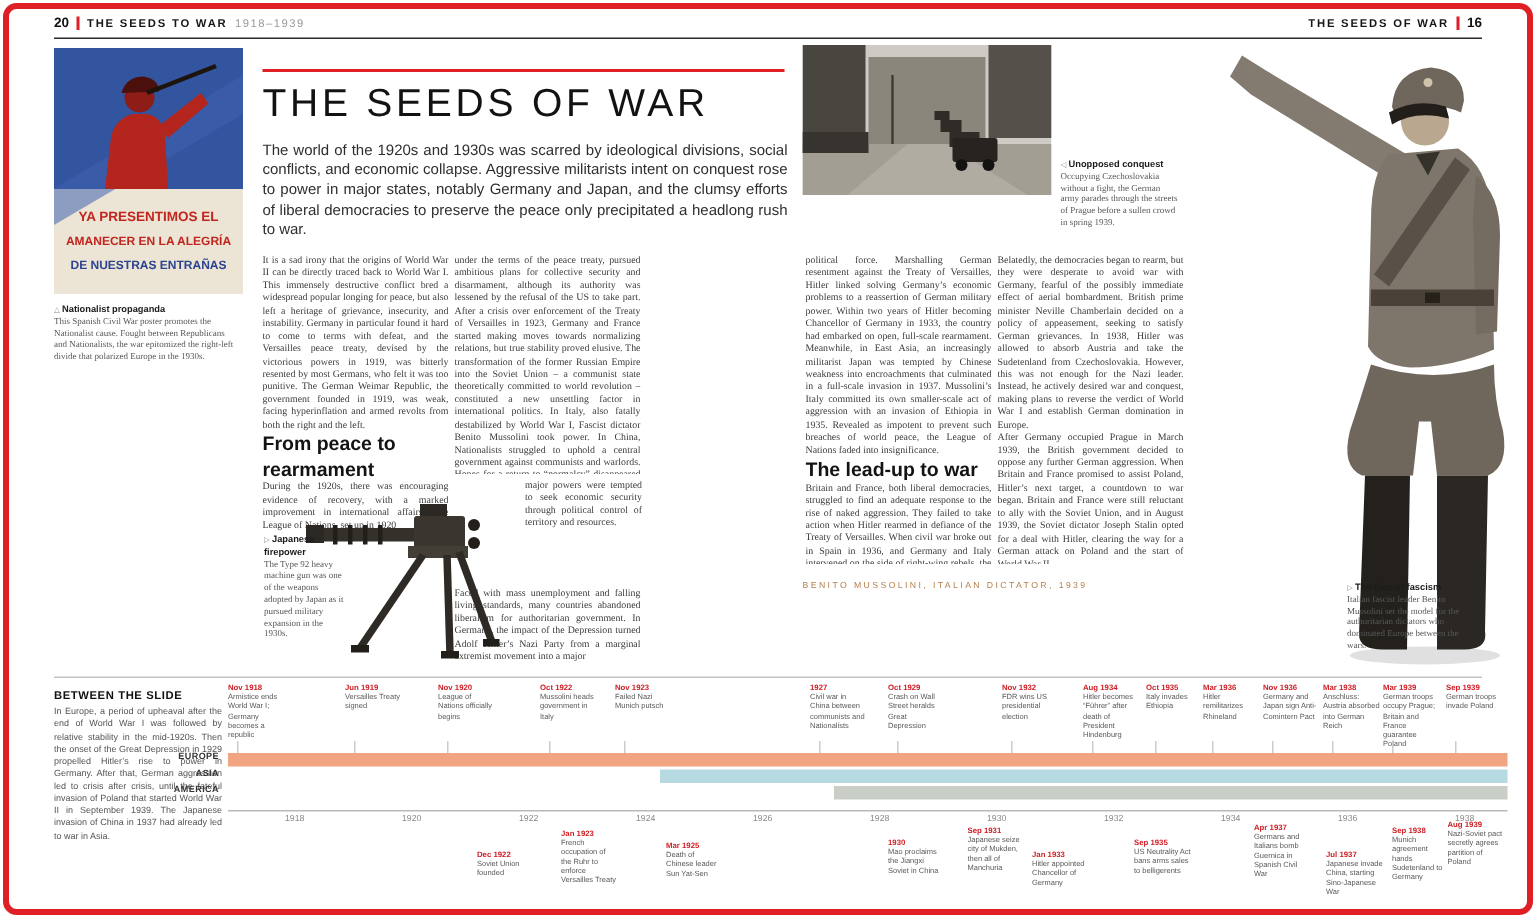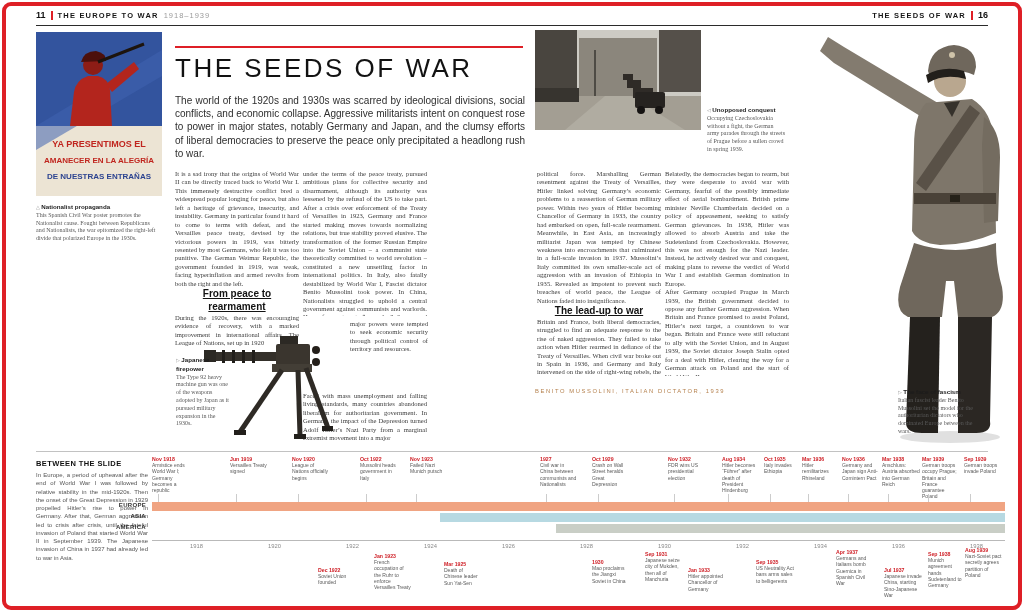--- a/index.html
+++ b/index.html
@@ -17,21 +17,21 @@
   .rh-dates { font-size:7.5px; letter-spacing:1px; color:#9a9a9a; }
   .hrule { position:absolute; height:1px; background:#2b2b2b; }
   .grule { position:absolute; height:1px; background:#c2c2c2; }
   .redrule { position:absolute; height:2px; background:#de1f26; }
 
   .title { position:absolute; font-weight:400; font-size:26px; letter-spacing:2.5px; color:#121212; white-space:nowrap; }
   .intro { position:absolute; font-size:10px; line-height:1.32; color:#2e2e2e; text-align:justify; }
 
   .bodycol { position:absolute; font-family:"Liberation Serif",serif; font-size:6.6px; line-height:1.28; color:#3b3b3b; text-align:justify; overflow:hidden; }
   .bodycol p { margin:0; }
-  .subhead { font-family:"Liberation Sans",sans-serif; font-weight:bold; font-size:10px; color:#131313; margin:4px 0 2px; text-align:center;text-decoration:underline; }
+  .subhead { font-family:"Liberation Sans",sans-serif; font-weight:bold; font-size:13px; color:#131313; margin:4px 0 2px; text-align:left; }
 
   .caption { position:absolute; font-family:"Liberation Serif",serif; font-size:6px; line-height:1.3; color:#585858; z-index:5; }
   .cap-marker { color:#8f8f8f; font-size:5px; }
   .cap-title { font-family:"Liberation Sans",sans-serif; font-weight:bold; font-size:6.2px; color:#1c1c1c; }
   .cap-text { display:inline; }
 
   .quotebox { position:absolute; }
   .quote { font-family:"Liberation Serif",serif; font-style:italic; font-size:11.5px; line-height:1.4; color:#6e6e6e; }
   .quote-attr { font-family:"Liberation Sans",sans-serif; font-size:5.8px; letter-spacing:1.6px; color:#b5814e; margin-top:6px; }
 
@@ -49,23 +49,23 @@
   .ev-top::after { content:""; position:absolute; left:6px; bottom:0; width:1px; height:8px; background:#cccccc; }
   .ev-bot::before { content:""; position:absolute; left:6px; top:calc(-1 * var(--lh)); width:1px; height:var(--lh); background:#cccccc; }
   .ev-bot { padding-top:1px; }
 </style>
 </head>
 <body>
 
 <div class="frame"></div>
 
 <div class="runhead" style="left:36px;top:10px">
-  <span class="folio">11</span>
+  <span class="folio">20</span>
   <span class="redtick"></span>
-  <span class="rh-title">THE EUROPE TO WAR</span>
+  <span class="rh-title">THE SEEDS TO WAR</span>
   <span class="rh-dates">1918–1939</span>
 </div>
 <div class="runhead" style="right:36px;top:10px">
   <span class="rh-title">THE SEEDS OF WAR</span>
   <span class="redtick"></span>
   <span class="folio">16</span>
 </div>
 <div class="hrule" style="left:36px;top:25px;width:952px"></div>
 
 <svg class="abs" style="left:36px;top:32px" width="126" height="164" viewBox="0 0 126 164">

